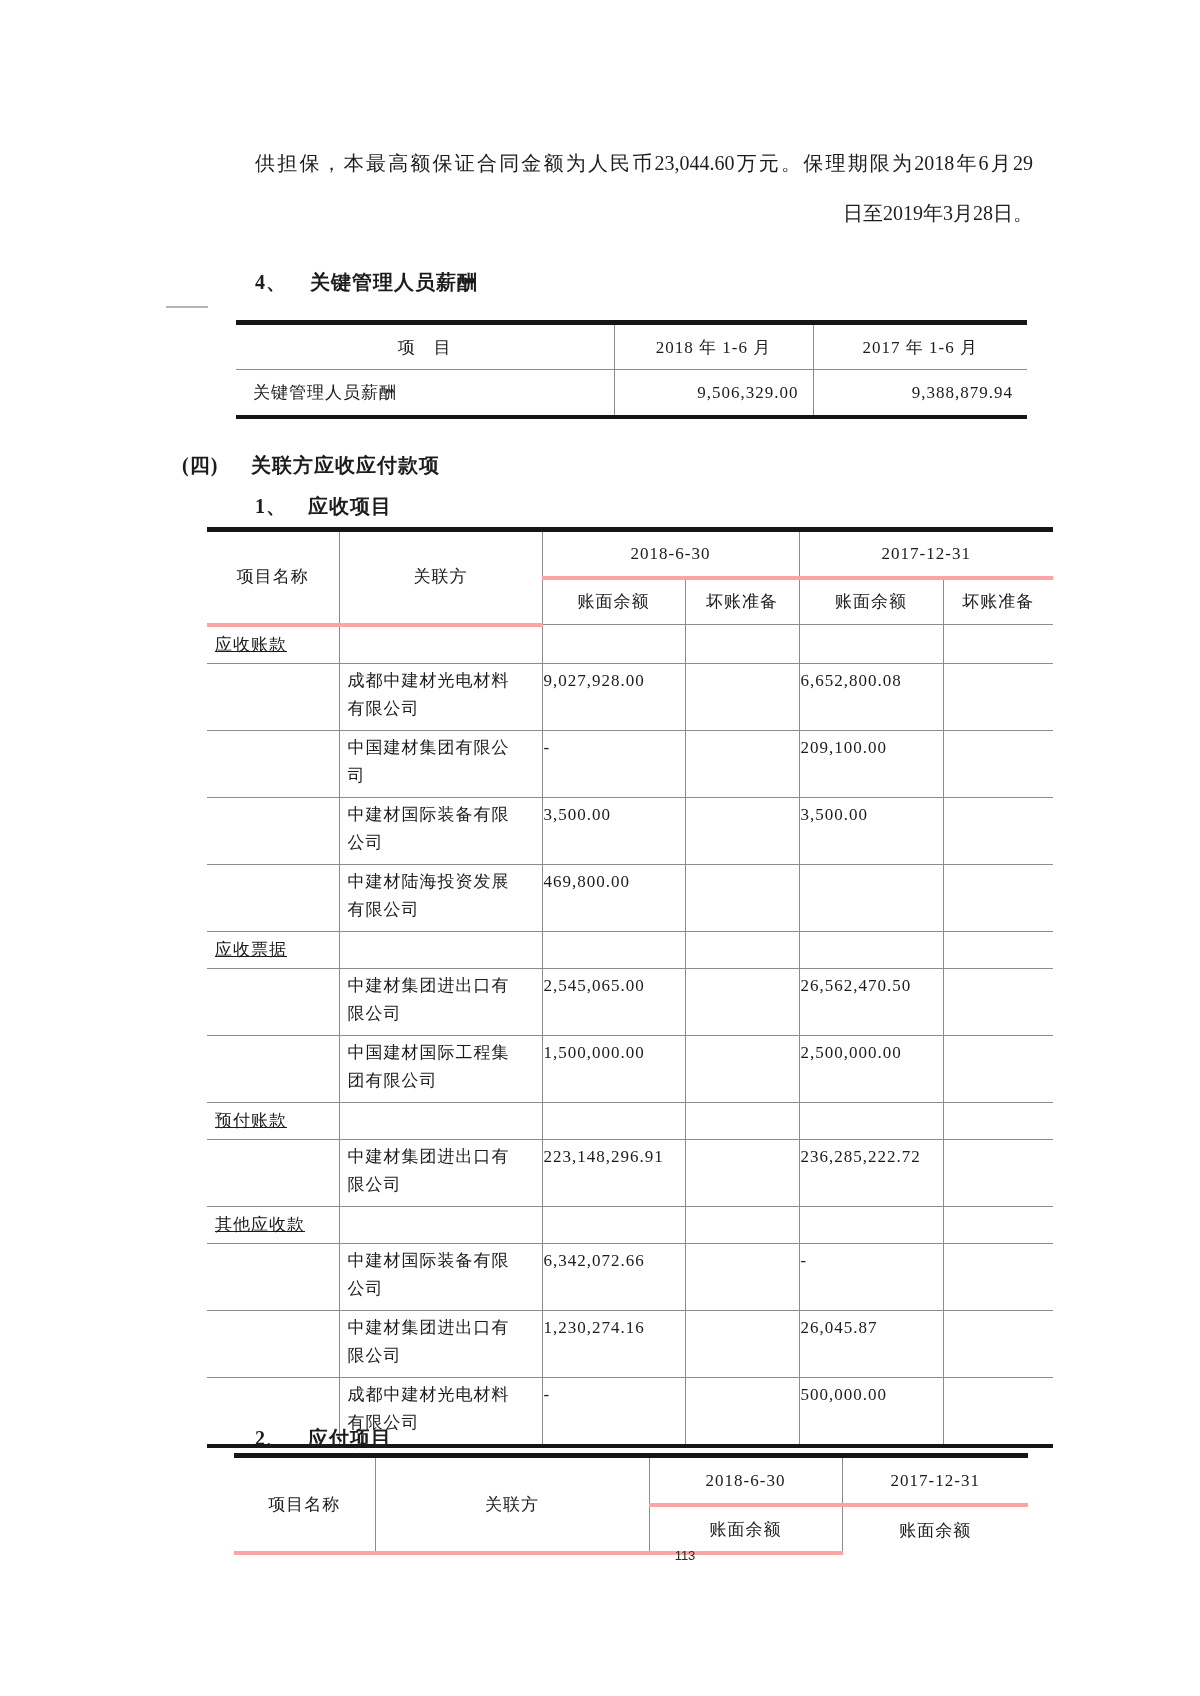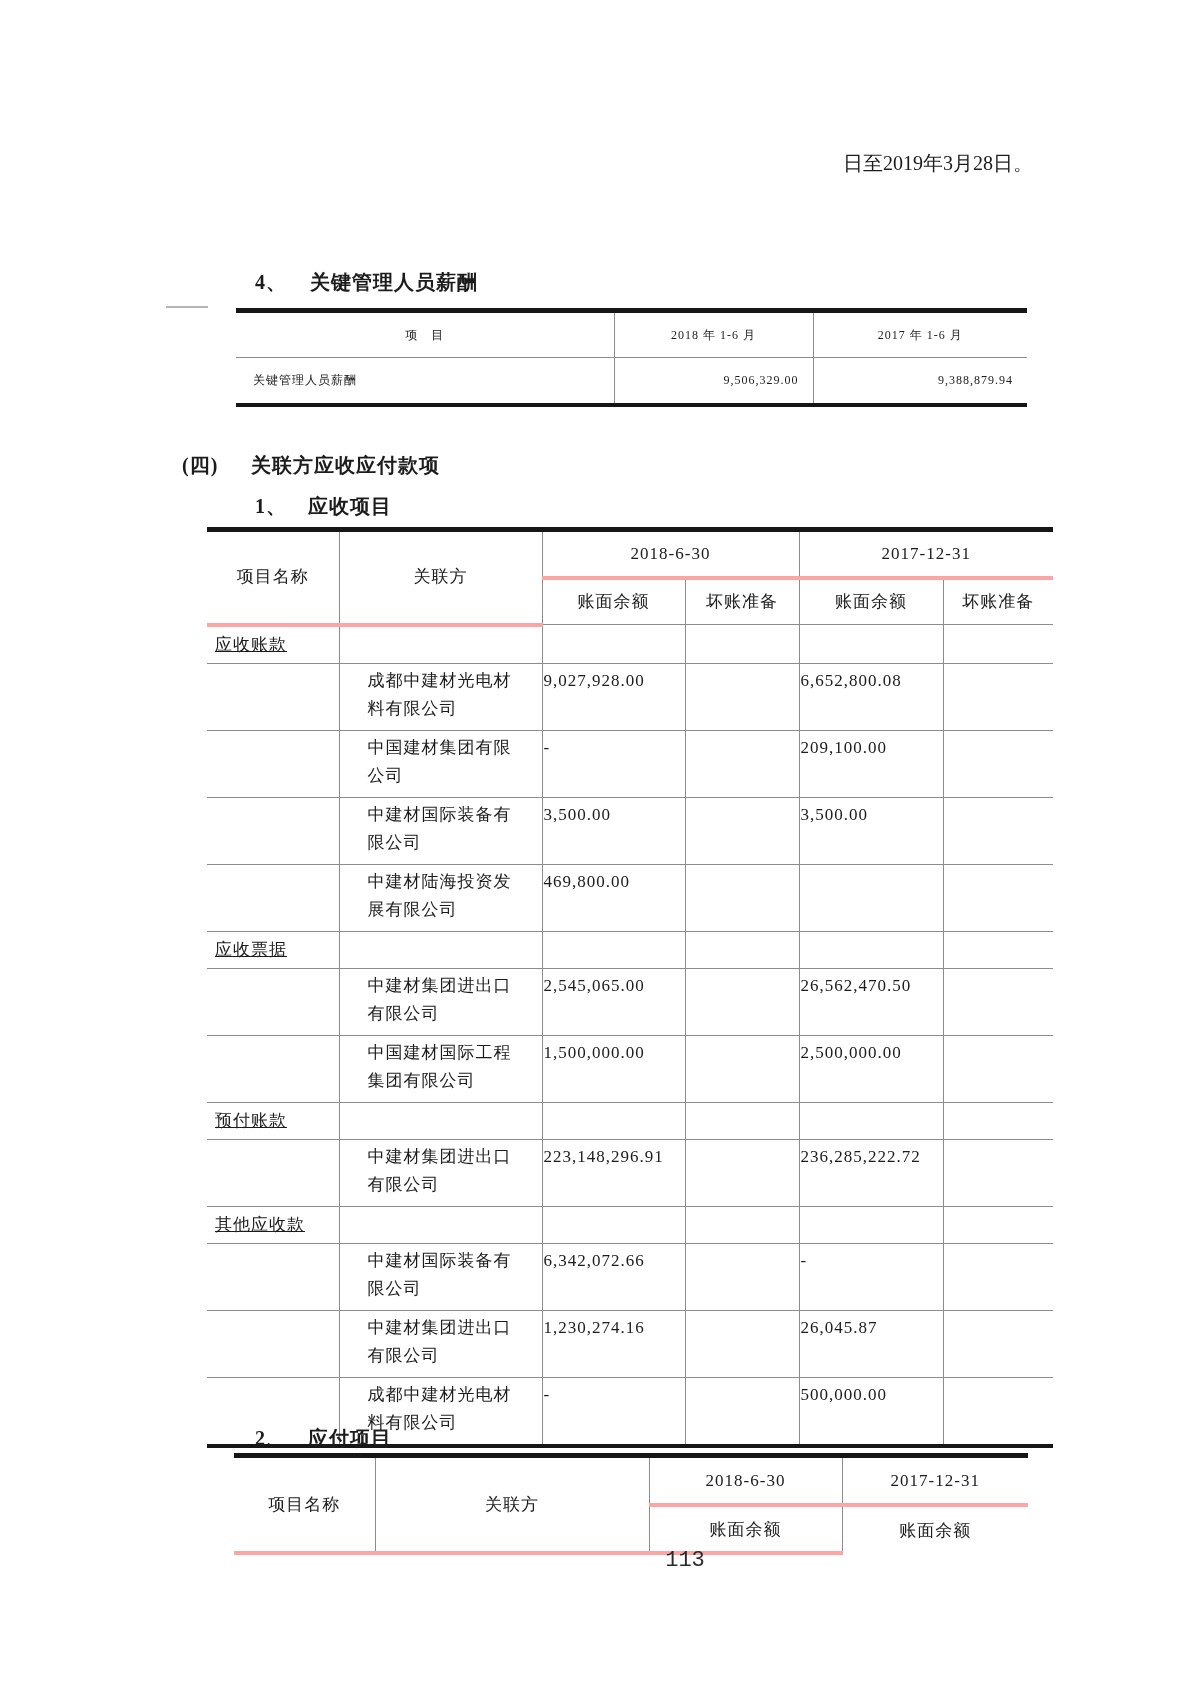--- a/index.html
+++ b/index.html
@@ -23,52 +23,53 @@
   #h-sec1 { left:255px; top:493px; }
   #h-sec1 .num { width:53px; }
   #h-sec2 { left:255px; top:1425px; }
   #h-sec2 .num { width:53px; }
   
   table { border-collapse:collapse; table-layout:fixed; position:absolute; }
   th { font-weight:normal; }
   .thin-b { border-bottom:4px solid #fca5a5; }
   .div-r { border-right:1px solid #8c8c8c; }
   
-  #table0 { left:236px; top:308px; width:791px; border-top:5px solid #161616; border-bottom:4px solid #161616; font-size:12px; letter-spacing:1px; }
+  #table0 { left:236px; top:320px; width:791px; border-top:5px solid #161616; border-bottom:4px solid #161616; font-size:17px; letter-spacing:1px; }
   #table0 th { height:42px; text-align:center; border-bottom:1px solid #8c8c8c; }
   #table0 td { height:43px; }
   #table0 .lab { text-align:left; padding-left:17px; }
   #table0 .num { text-align:right; padding-right:14px; }
   
   #table1 { left:207px; top:527px; width:846px; border-top:5px solid #161616; border-bottom:4px solid #161616; font-size:17px; letter-spacing:1px; line-height:28px; }
   #table1 th { text-align:center; }
   #table1 tr.hr1 th { height:42px; }
   #table1 tr.hr2 th { height:42px; border-bottom:1px solid #8c8c8c; }
   #table1 td { border-bottom:1px solid #8c8c8c; }
   #table1 tr.cat td { height:34px;text-decoration:underline; }
   #table1 tr.drow td { height:62px; vertical-align:top; padding-top:3px; }
   #table1 tr:last-child td { border-bottom:none; }
   #table1 .ci { text-align:left; padding-left:8px; }
-  #table1 .cp { text-align:left; padding-left:28px; padding-right:15px; }
+  #table1 .cp { text-align:left; padding-left:8px; padding-right:15px; }
   #table1 .cn { text-align:left; padding-right:13px; }
   
   #table2 { left:234px; top:1453px; width:794px; border-top:5px solid #161616; font-size:17px; letter-spacing:1px; }
   #table2 th { text-align:center; }
   #table2 tr.hr1 th { height:43px; }
   #table2 tr.hr2 th { height:42px; }
   
   .page-num { position:absolute; left:610px; top:1548px; width:150px; text-align:center;
-    font-family:Liberation Mono, monospace; font-size:22px; color:#2b2b2b; }
+    font-family:Liberation Sans, sans-serif; font-size:13px; color:#2b2b2b; }
 </style>
 </head>
 <body>
 
 <div class="page">
 
   <div class="intro">
+    <div class="l1">供担保，本最高额保证合同金额为人民币23,044.60万元。保理期限为2018年6月29</div>
     <div class="l2">日至2019年3月28日。</div>
   </div>
 
   <div class="margin-dash"></div>
 
   <div class="heading" id="h-sec4">
     <span class="num">4、</span>
     <span class="ttl">关键管理人员薪酬</span>
   </div>
 

